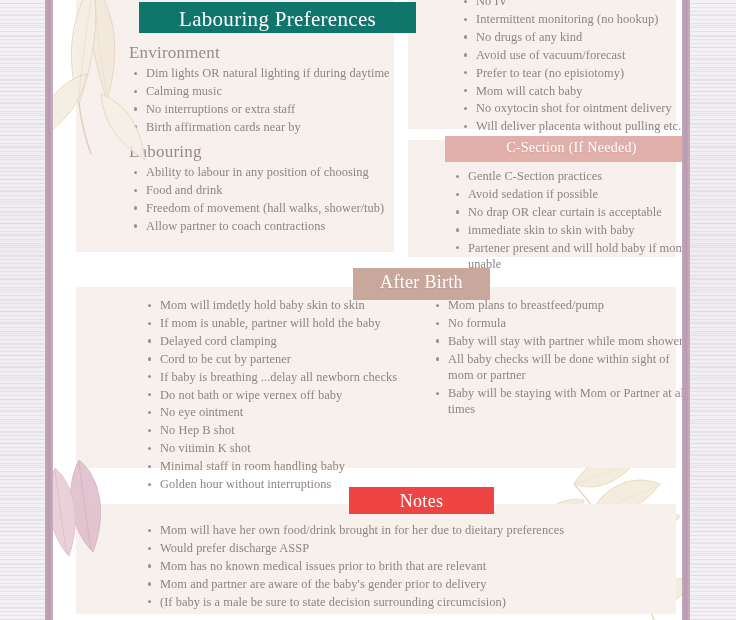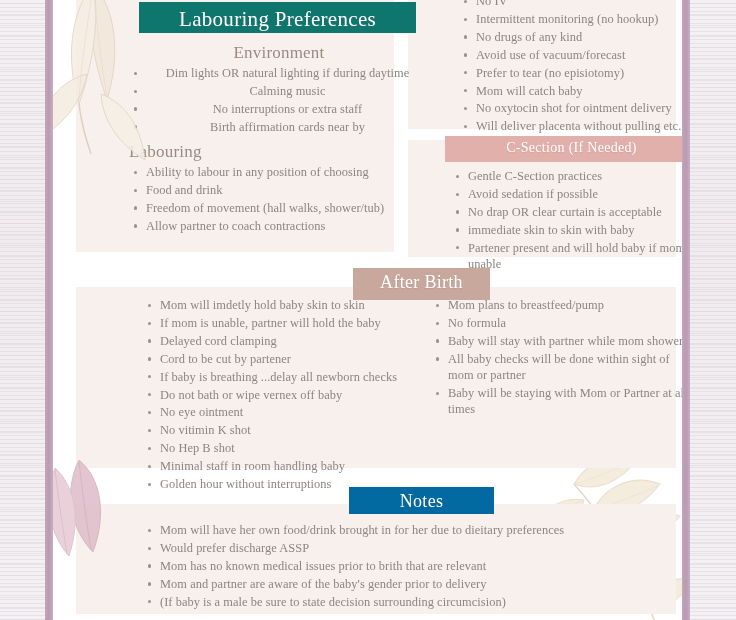--- a/index.html
+++ b/index.html
@@ -122,21 +122,21 @@
     left: 300px; top: 268px;
     width: 137px; height: 32px;
     background: #c8a79c;
     font-size: 18px;
     padding-top: 5px;
     box-sizing: border-box;
   }
   .banner-notes {
     left: 296px; top: 487px;
     width: 145px; height: 27px;
-    background: #0369a1;
+    background: #ef4444;
     font-size: 18px;
     padding-top: 5px;
     box-sizing: border-box;
   }
 
   
   .subhead {
     color: #998b84;
     font-size: 17px;
     line-height: 1;
@@ -167,21 +167,21 @@
     top: 6.6px;
     width: 3.2px;
     height: 3.2px;
     border-radius: 50%;
     background: #9c9090;
   }
 
   
   .block { position: absolute; z-index: 3; }
 
-  .blk-environment { left: 76px;  top: 44px;  width: 300px; text-align: center; }
+  .blk-environment { left: 76px;  top: 44px;  width: 300px; }
   .blk-labouring   { left: 76px;  top: 143px; width: 300px; }
   .blk-delivery    { left: 406px; top: -7px;  width: 250px; }
   .blk-csection    { left: 398px; top: 168px; width: 250px; }
   .blk-ab-left     { left: 90px;  top: 297px; width: 290px; }
   .blk-ab-right    { left: 378px; top: 297px; width: 262px; }
   .blk-notes       { left: 90px;  top: 522px; width: 520px; }
 </style>
 </head>
 <body>
 
@@ -303,22 +303,22 @@
 
       <div class="block blk-ab-left">
         <ul class="blist">
             <li>Mom will imdetly hold baby skin to skin</li>
             <li>If mom is unable, partner will hold the baby</li>
             <li>Delayed cord clamping</li>
             <li>Cord to be cut by partener</li>
             <li>If baby is breathing ...delay all newborn checks</li>
             <li>Do not bath or wipe vernex off baby</li>
             <li>No eye ointment</li>
+            <li>No Hep B shot</li>
             <li>No vitimin K shot</li>
-            <li>No Hep B shot</li>
             <li>Minimal staff in room handling baby</li>
             <li>Golden hour without interruptions</li>
           </ul>
       </div>
 
       <div class="block blk-ab-right">
         <ul class="blist">
             <li>Mom plans to breastfeed/pump</li>
             <li>No formula</li>
             <li>Baby will stay with partner while mom showers</li>

